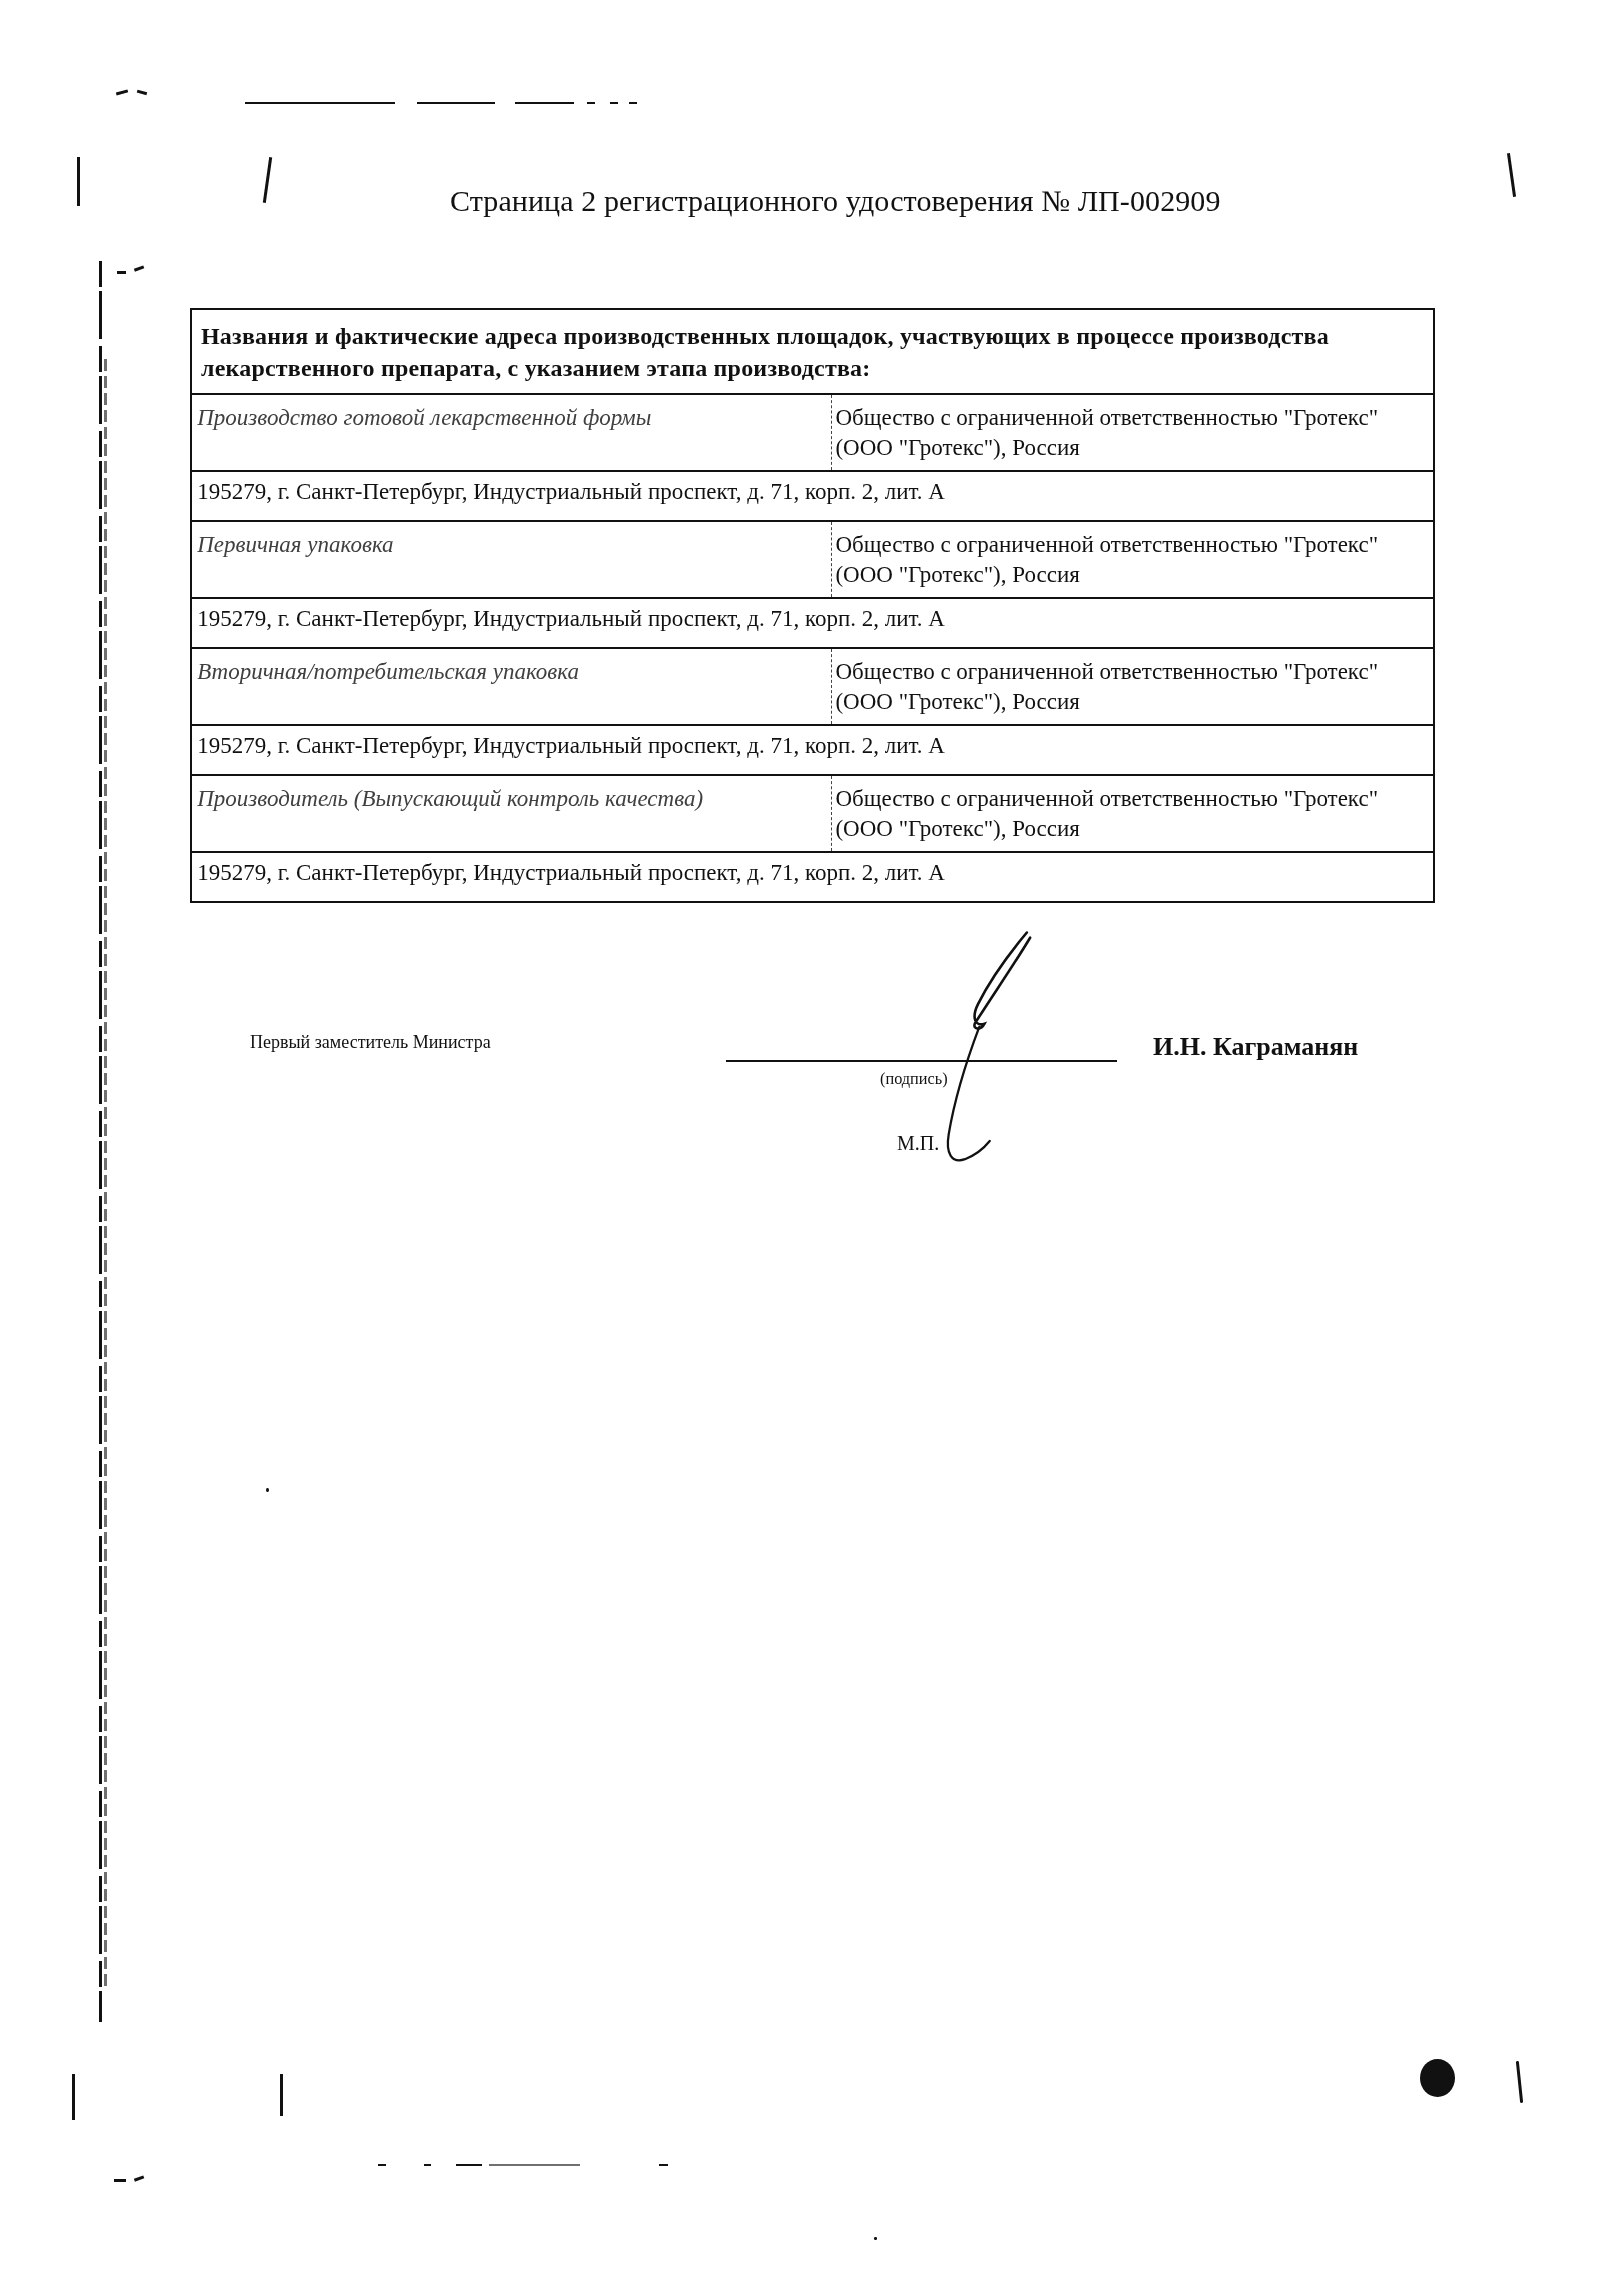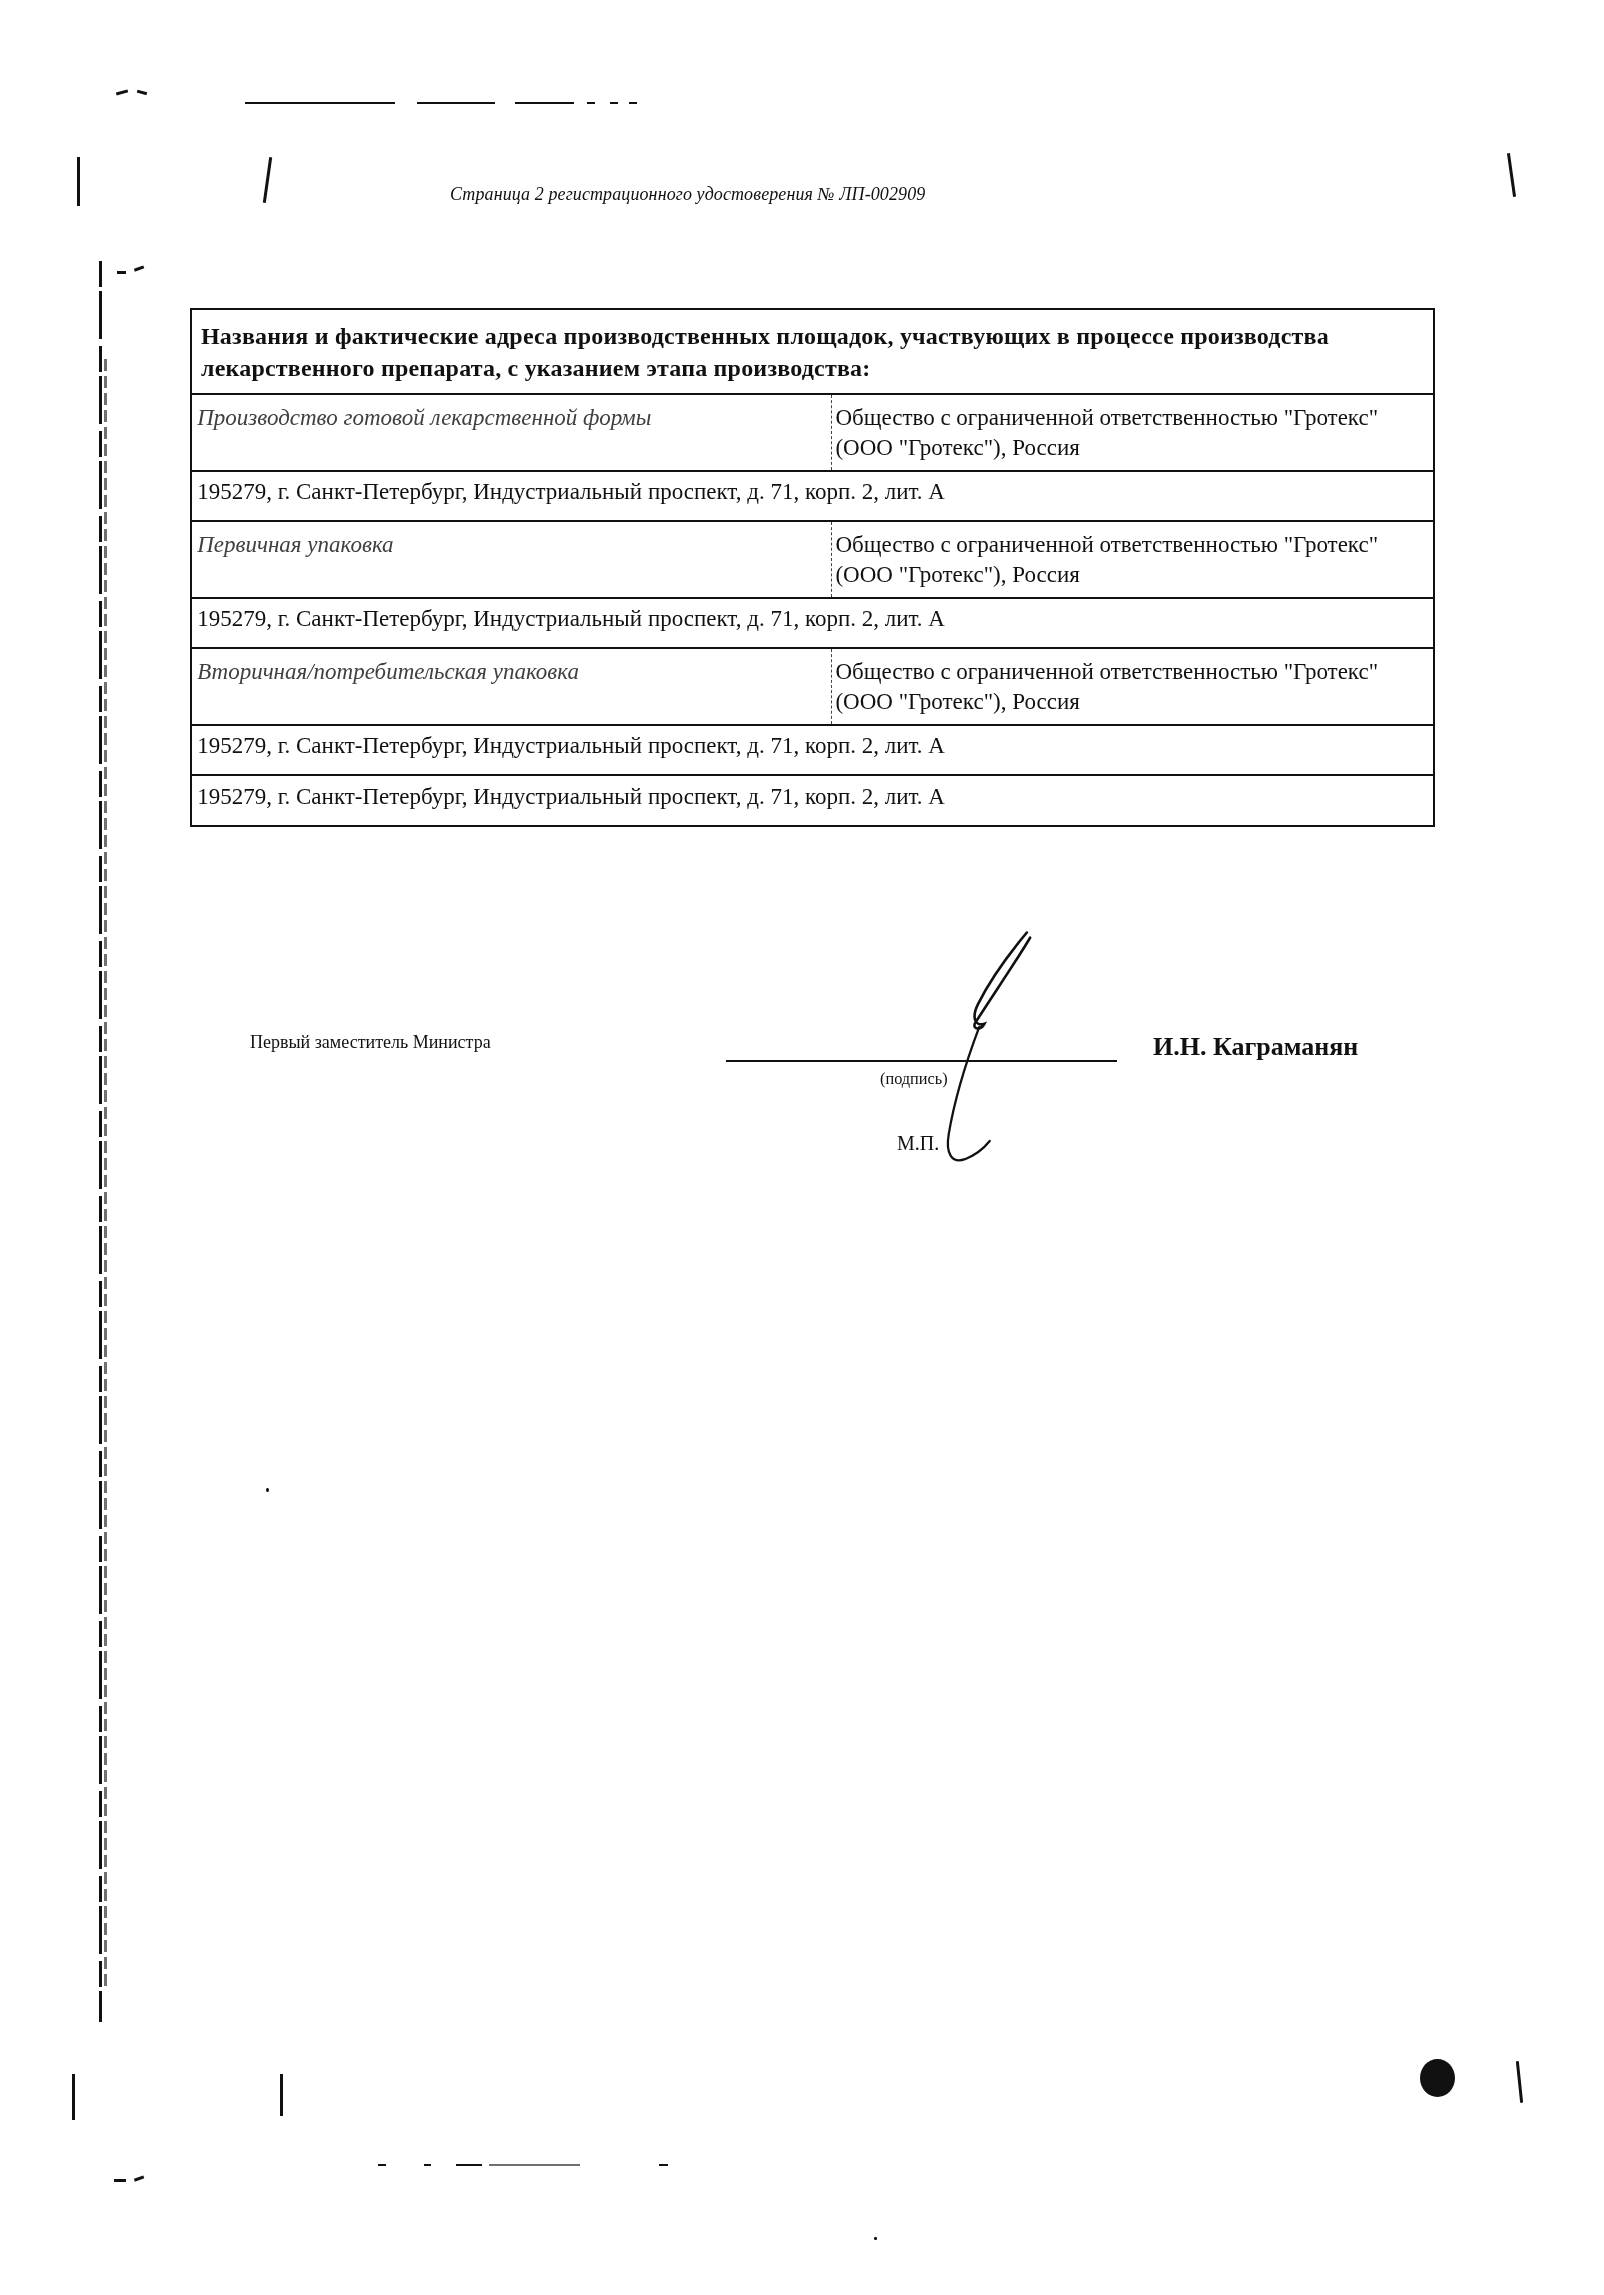--- a/index.html
+++ b/index.html
@@ -1,19 +1,19 @@
 <!DOCTYPE html>
 <html style="font-size:10.4px"><head>
 <meta charset="utf-8">
 <style>
   html, body { margin:0; padding:0; background:#ffffff; }
   body { width:1604px; height:2295px; position:relative; overflow:hidden;
          font-family:"Liberation Serif","DejaVu Serif",serif; color:#111; }
 
-  .page-title { position:absolute; left:450px; top:184px; font-size:18px; letter-spacing:0.1px; white-space:nowrap;font-style:italic; }
+  .page-title { position:absolute; left:450px; top:184px; font-size:30px; letter-spacing:0.1px; white-space:nowrap; }
 
   .sites-table { position:absolute; left:190px; top:308px; width:1243px;
                  border-collapse:collapse; border:2px solid #111; table-layout:fixed; }
   .sites-table td { border:2px solid #111; padding:0 5.2px; vertical-align:top; font-size:23px; line-height:30px; }
   .sites-table td.header { font-weight:bold; font-size:24px; line-height:32px; padding:10.4px 6.5px 9px 9px; letter-spacing:0.2px;margin-top:12px; }
   .sites-table tr.stage-row td { height:67px; padding-top:7.8px; }
   .sites-table td.stage { font-style:italic; color:#404040; border-right:0.7px dashed #444; }
   .sites-table td.company { border-left:0.7px dashed #444; padding-left:3.9px; }
   .sites-table tr.addr-row td { height:43px; padding-top:5.2px; padding-left:5.2px;margin-top:24px; }
 
@@ -94,20 +94,24 @@
   </tr>
 
   <tr class="stage-row">
     <td class="stage">Вторичная/потребительская упаковка</td>
     <td class="company">Общество с ограниченной ответственностью "Гротекс" (ООО "Гротекс"), Россия</td>
   </tr>
   <tr class="addr-row">
     <td colspan="2">195279, г. Санкт-Петербург, Индустриальный проспект, д. 71, корп. 2, лит. А</td>
   </tr>
 
+  <tr class="stage-row">
+    <td class="stage">Производитель (Выпускающий контроль качества)</td>
+    <td class="company">Общество с ограниченной ответственностью "Гротекс" (ООО "Гротекс"), Россия</td>
+  </tr>
   <tr class="addr-row">
     <td colspan="2">195279, г. Санкт-Петербург, Индустриальный проспект, д. 71, корп. 2, лит. А</td>
   </tr>
 </tbody>
   </table>
 
 <div class="sign-position">Первый заместитель Министра</div>
 <div class="sign-line"></div>
 <div class="sign-caption">(подпись)</div>
 <div class="seal-mark">М.П.</div>

